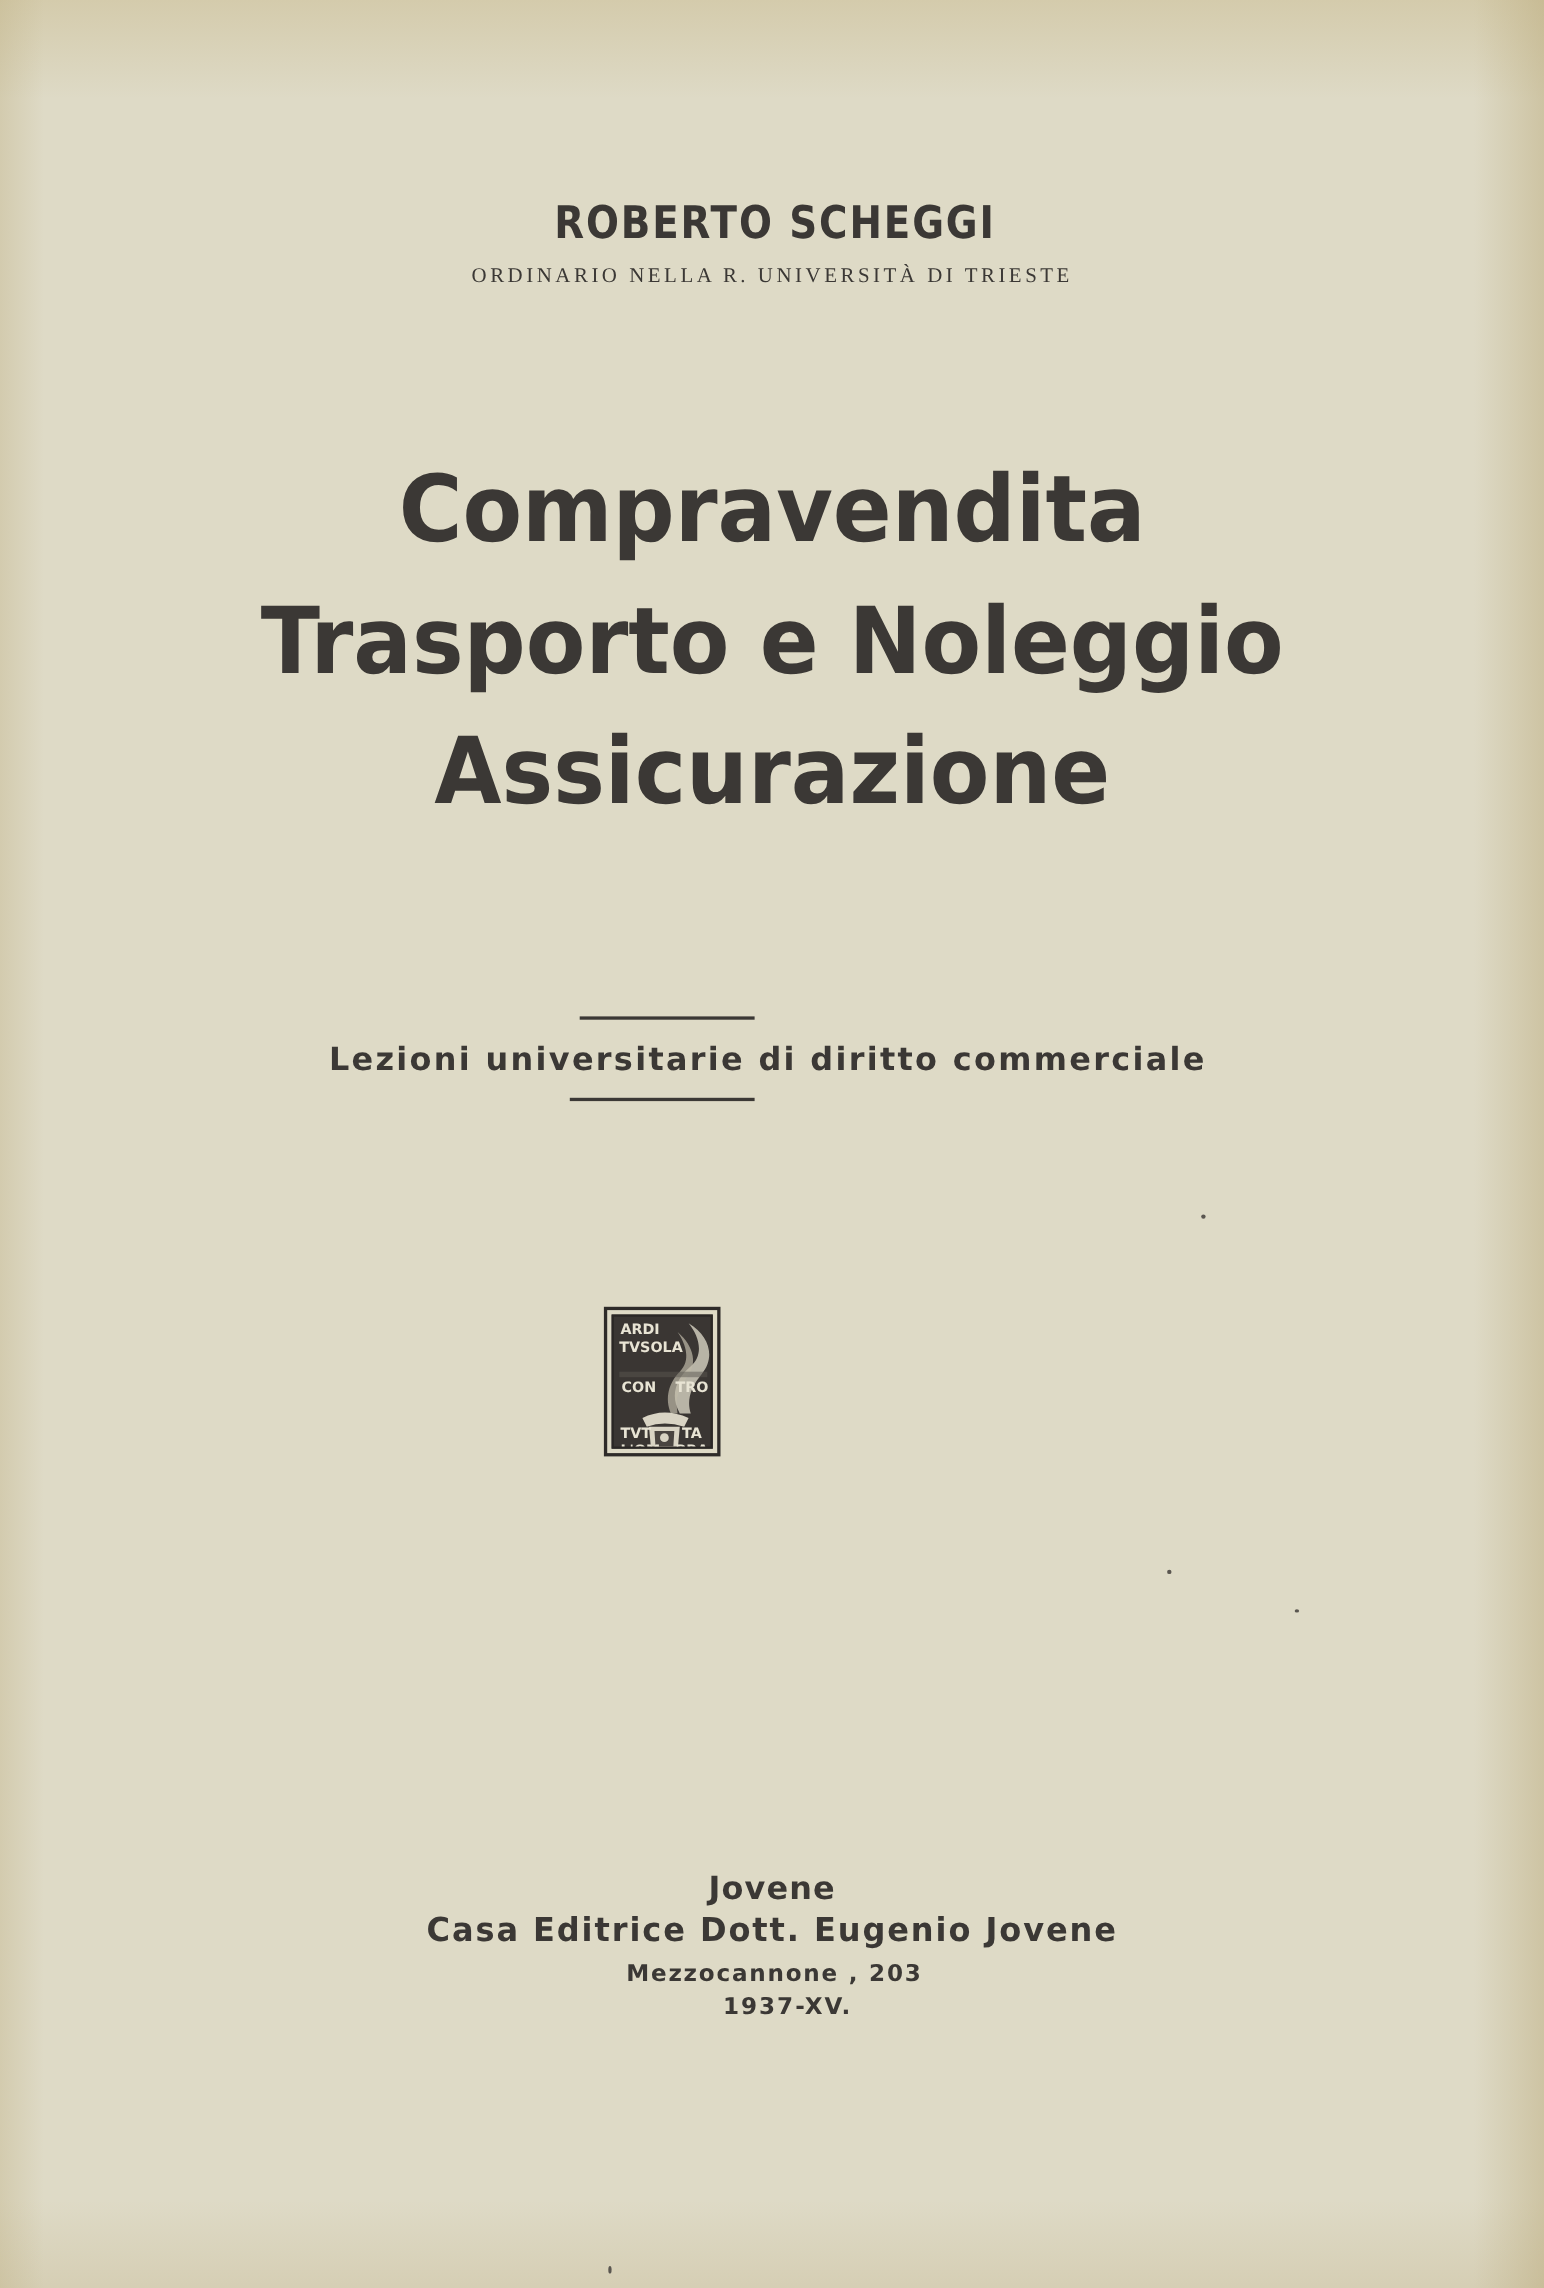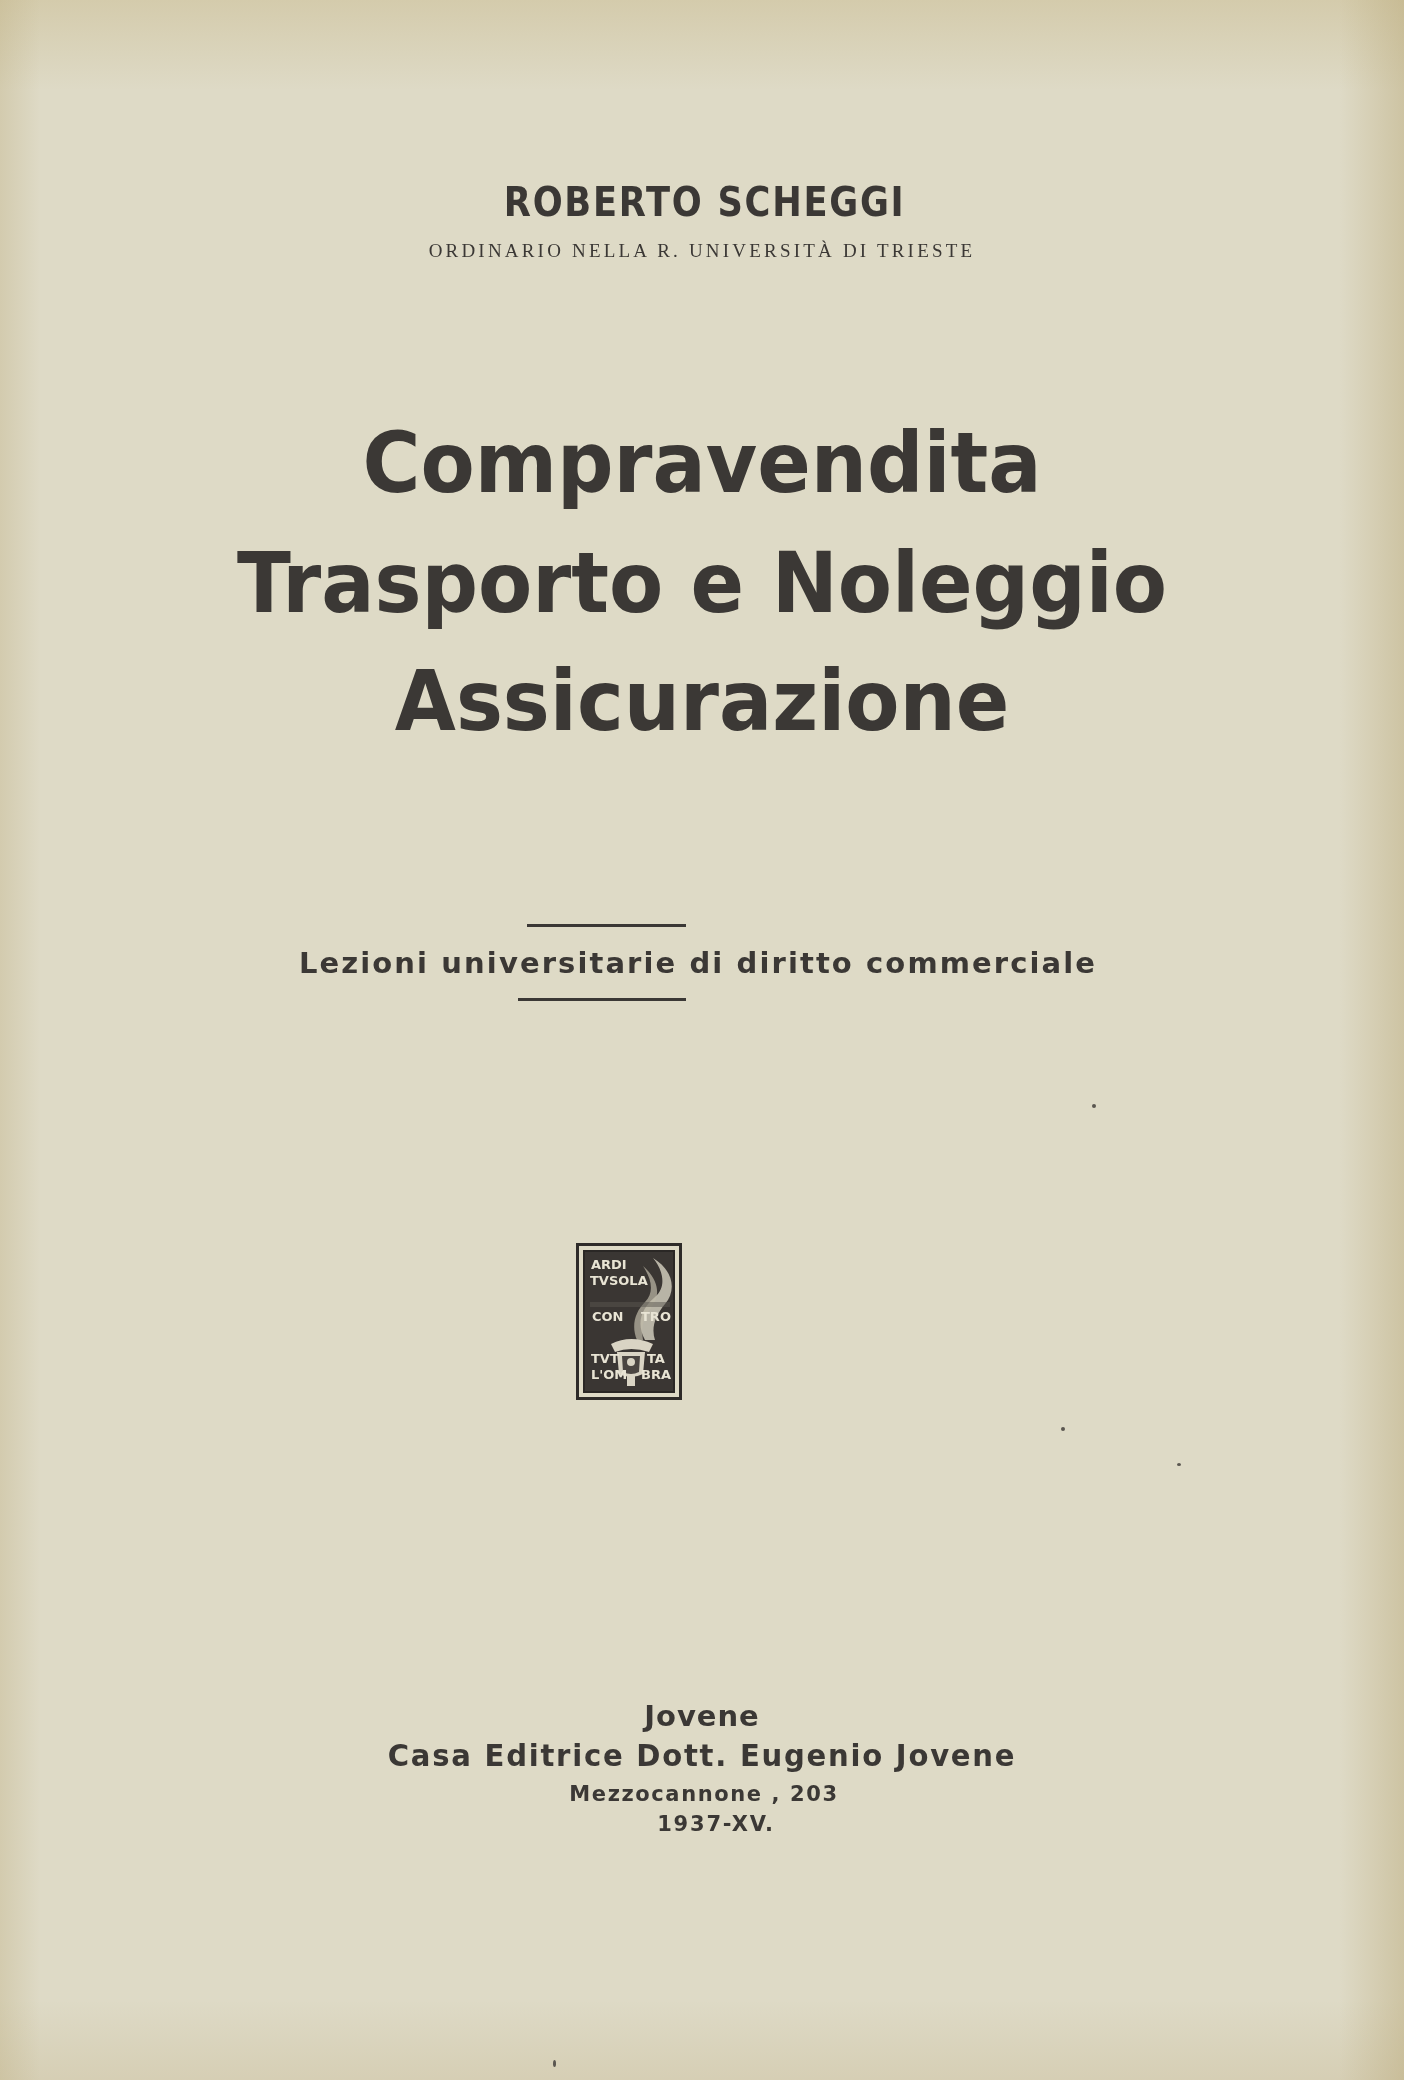--- a/index.html
+++ b/index.html
@@ -40,24 +40,23 @@
   .rule {
     position: absolute; height: 3px; background: #3b3835;
   }
   .rule-top { left: 527px; top: 924px; width: 159px; }
   .rule-bottom { left: 518px; top: 998px; width: 168px; }
   .series {
     top: 946px; font-size: 29px; line-height: 34px; letter-spacing: 2.1px;
     padding-right: 8px; box-sizing: border-box;
   }
   .emblem {
-    position: absolute; left: 549px; top: 1243px; width: 106px; height: 157px;
+    position: absolute; left: 549px; top: 1188px; width: 106px; height: 136px;
     box-sizing: border-box; border: 3px solid #2e2b29; padding: 4px;
     background: #dedac6;
-    margin-left: 27px;
   }
   .emblem-inner {
     position: relative; width: 100%; height: 100%; box-sizing: border-box;
     background: #3a3633; border: 2px solid #2a2725; overflow: hidden;
   }
   .emblem-word {
     position: absolute; font-family: "DejaVu Sans", sans-serif; font-weight: bold;
     color: #e8e4d4; font-size: 13px; line-height: 14px; letter-spacing: 0px;
   }
   .ew1 { left: 6px; top: 6px; }

